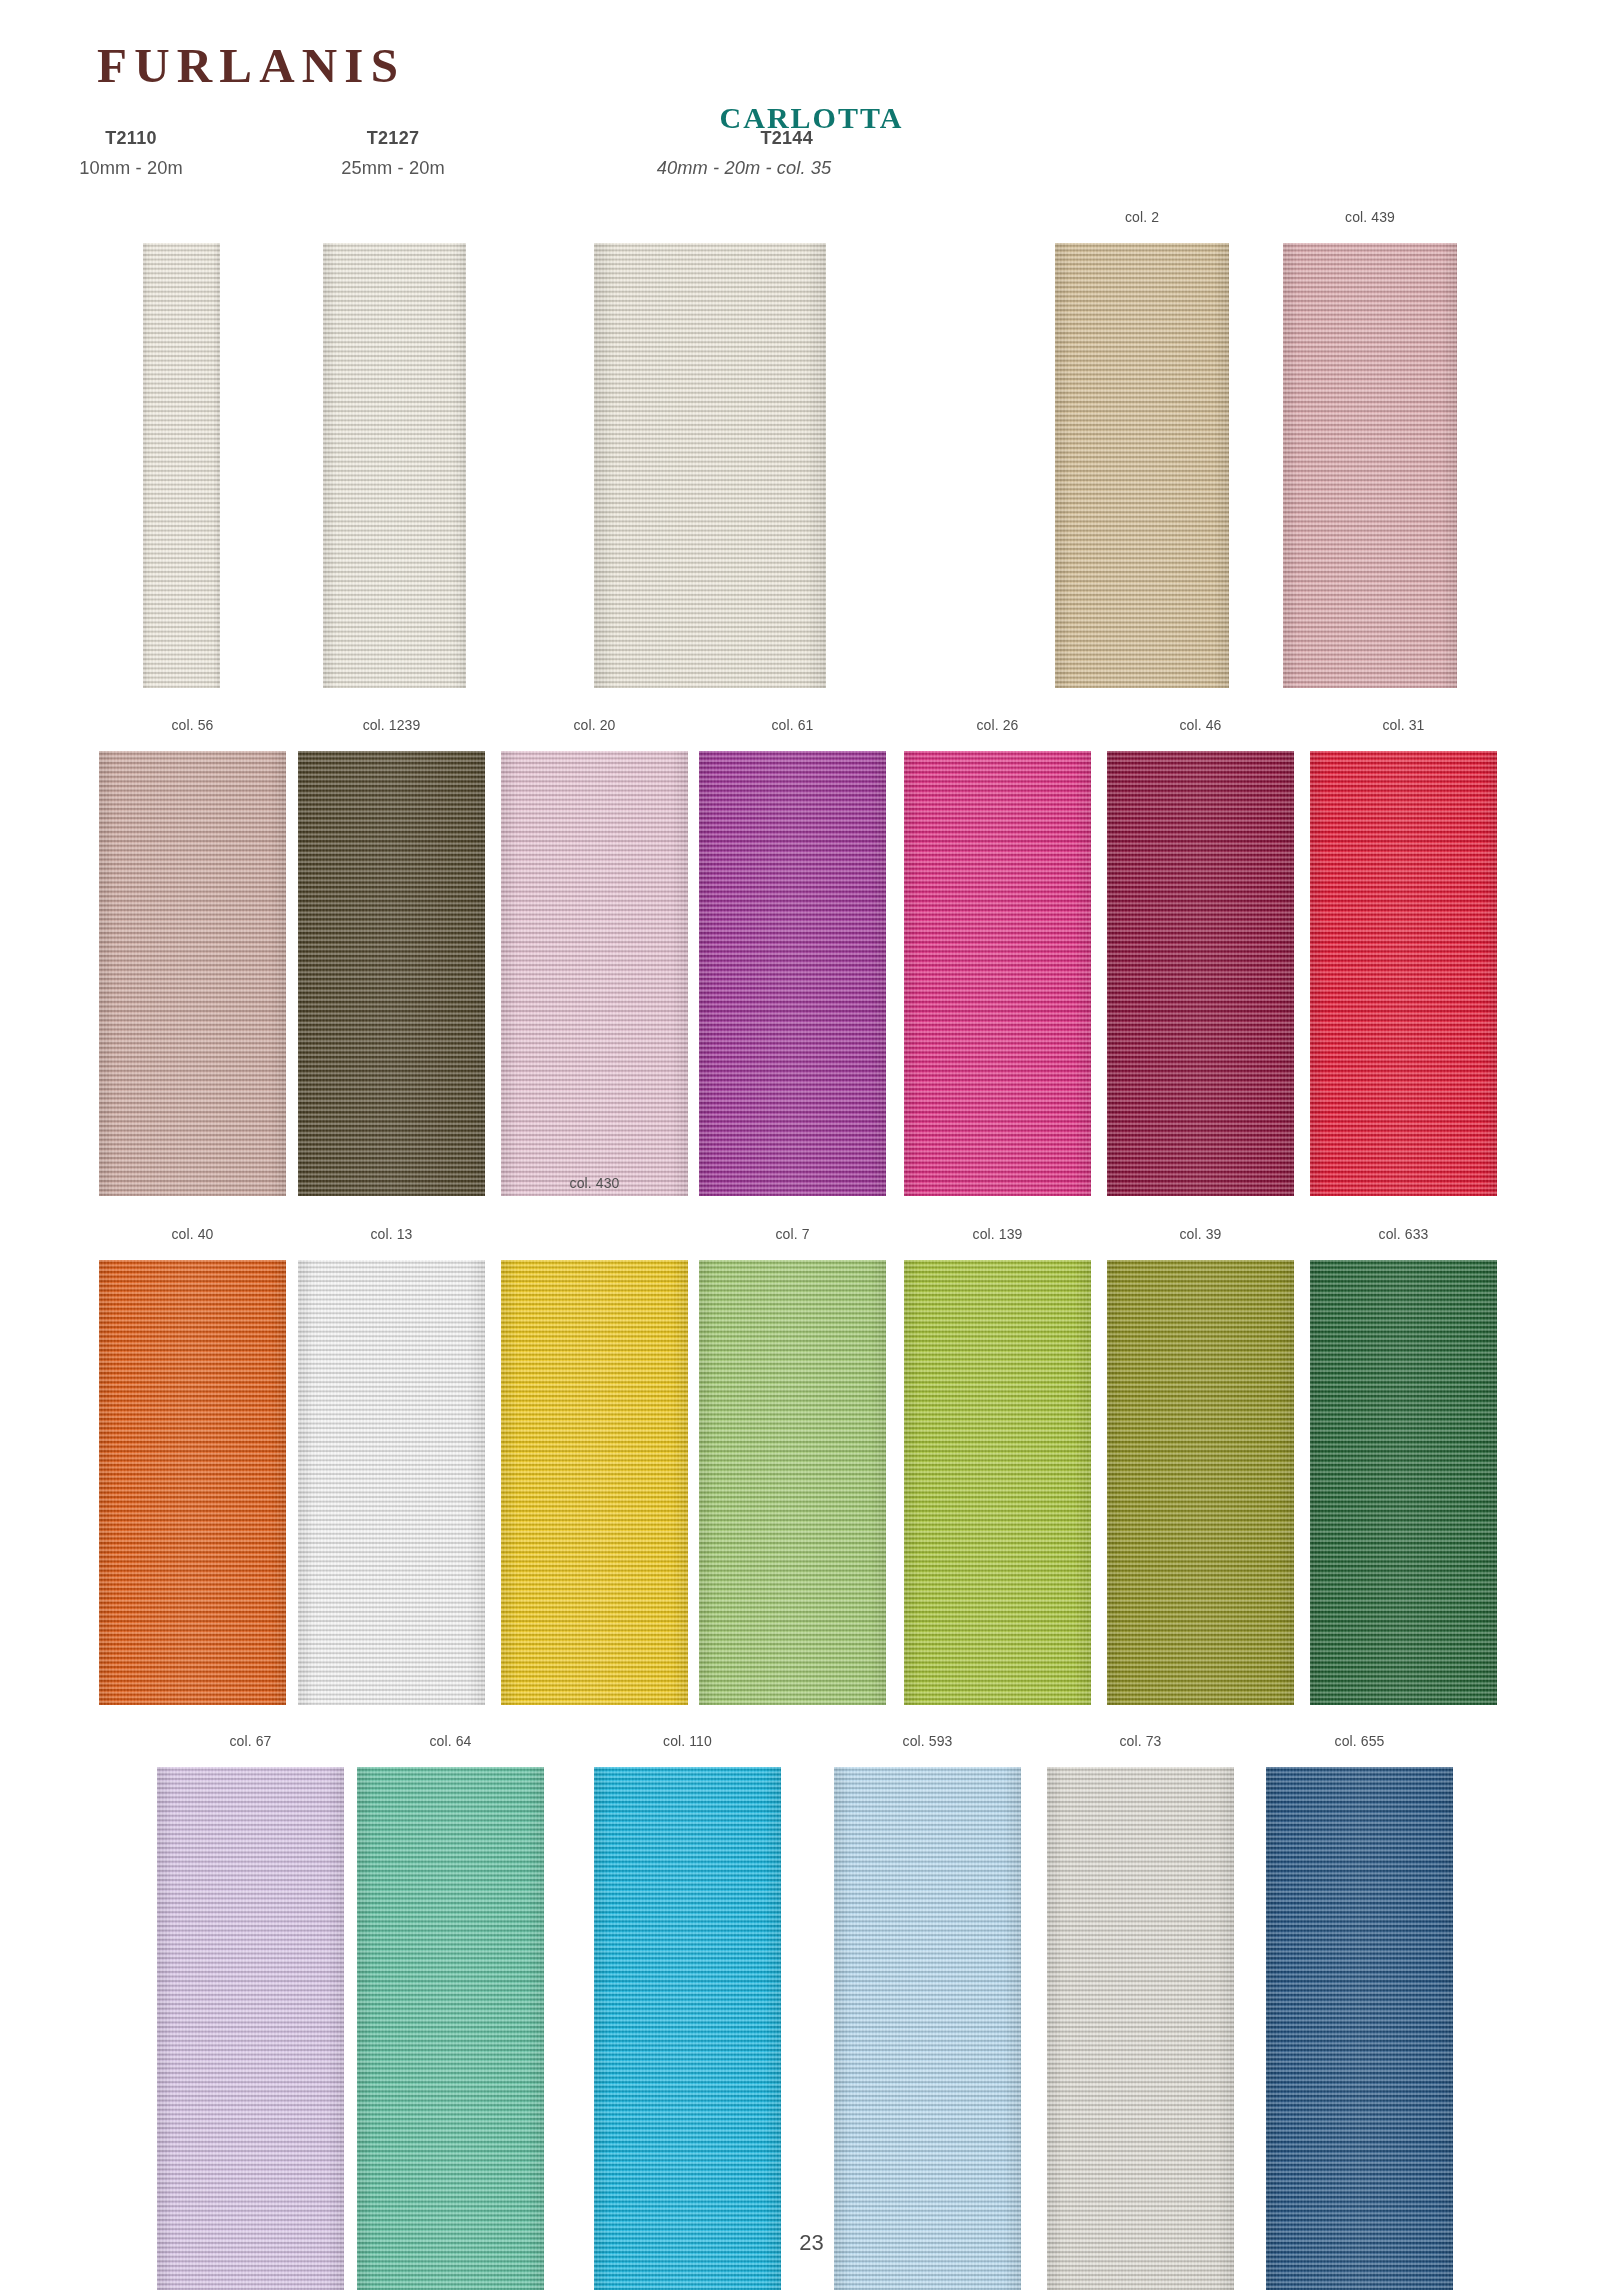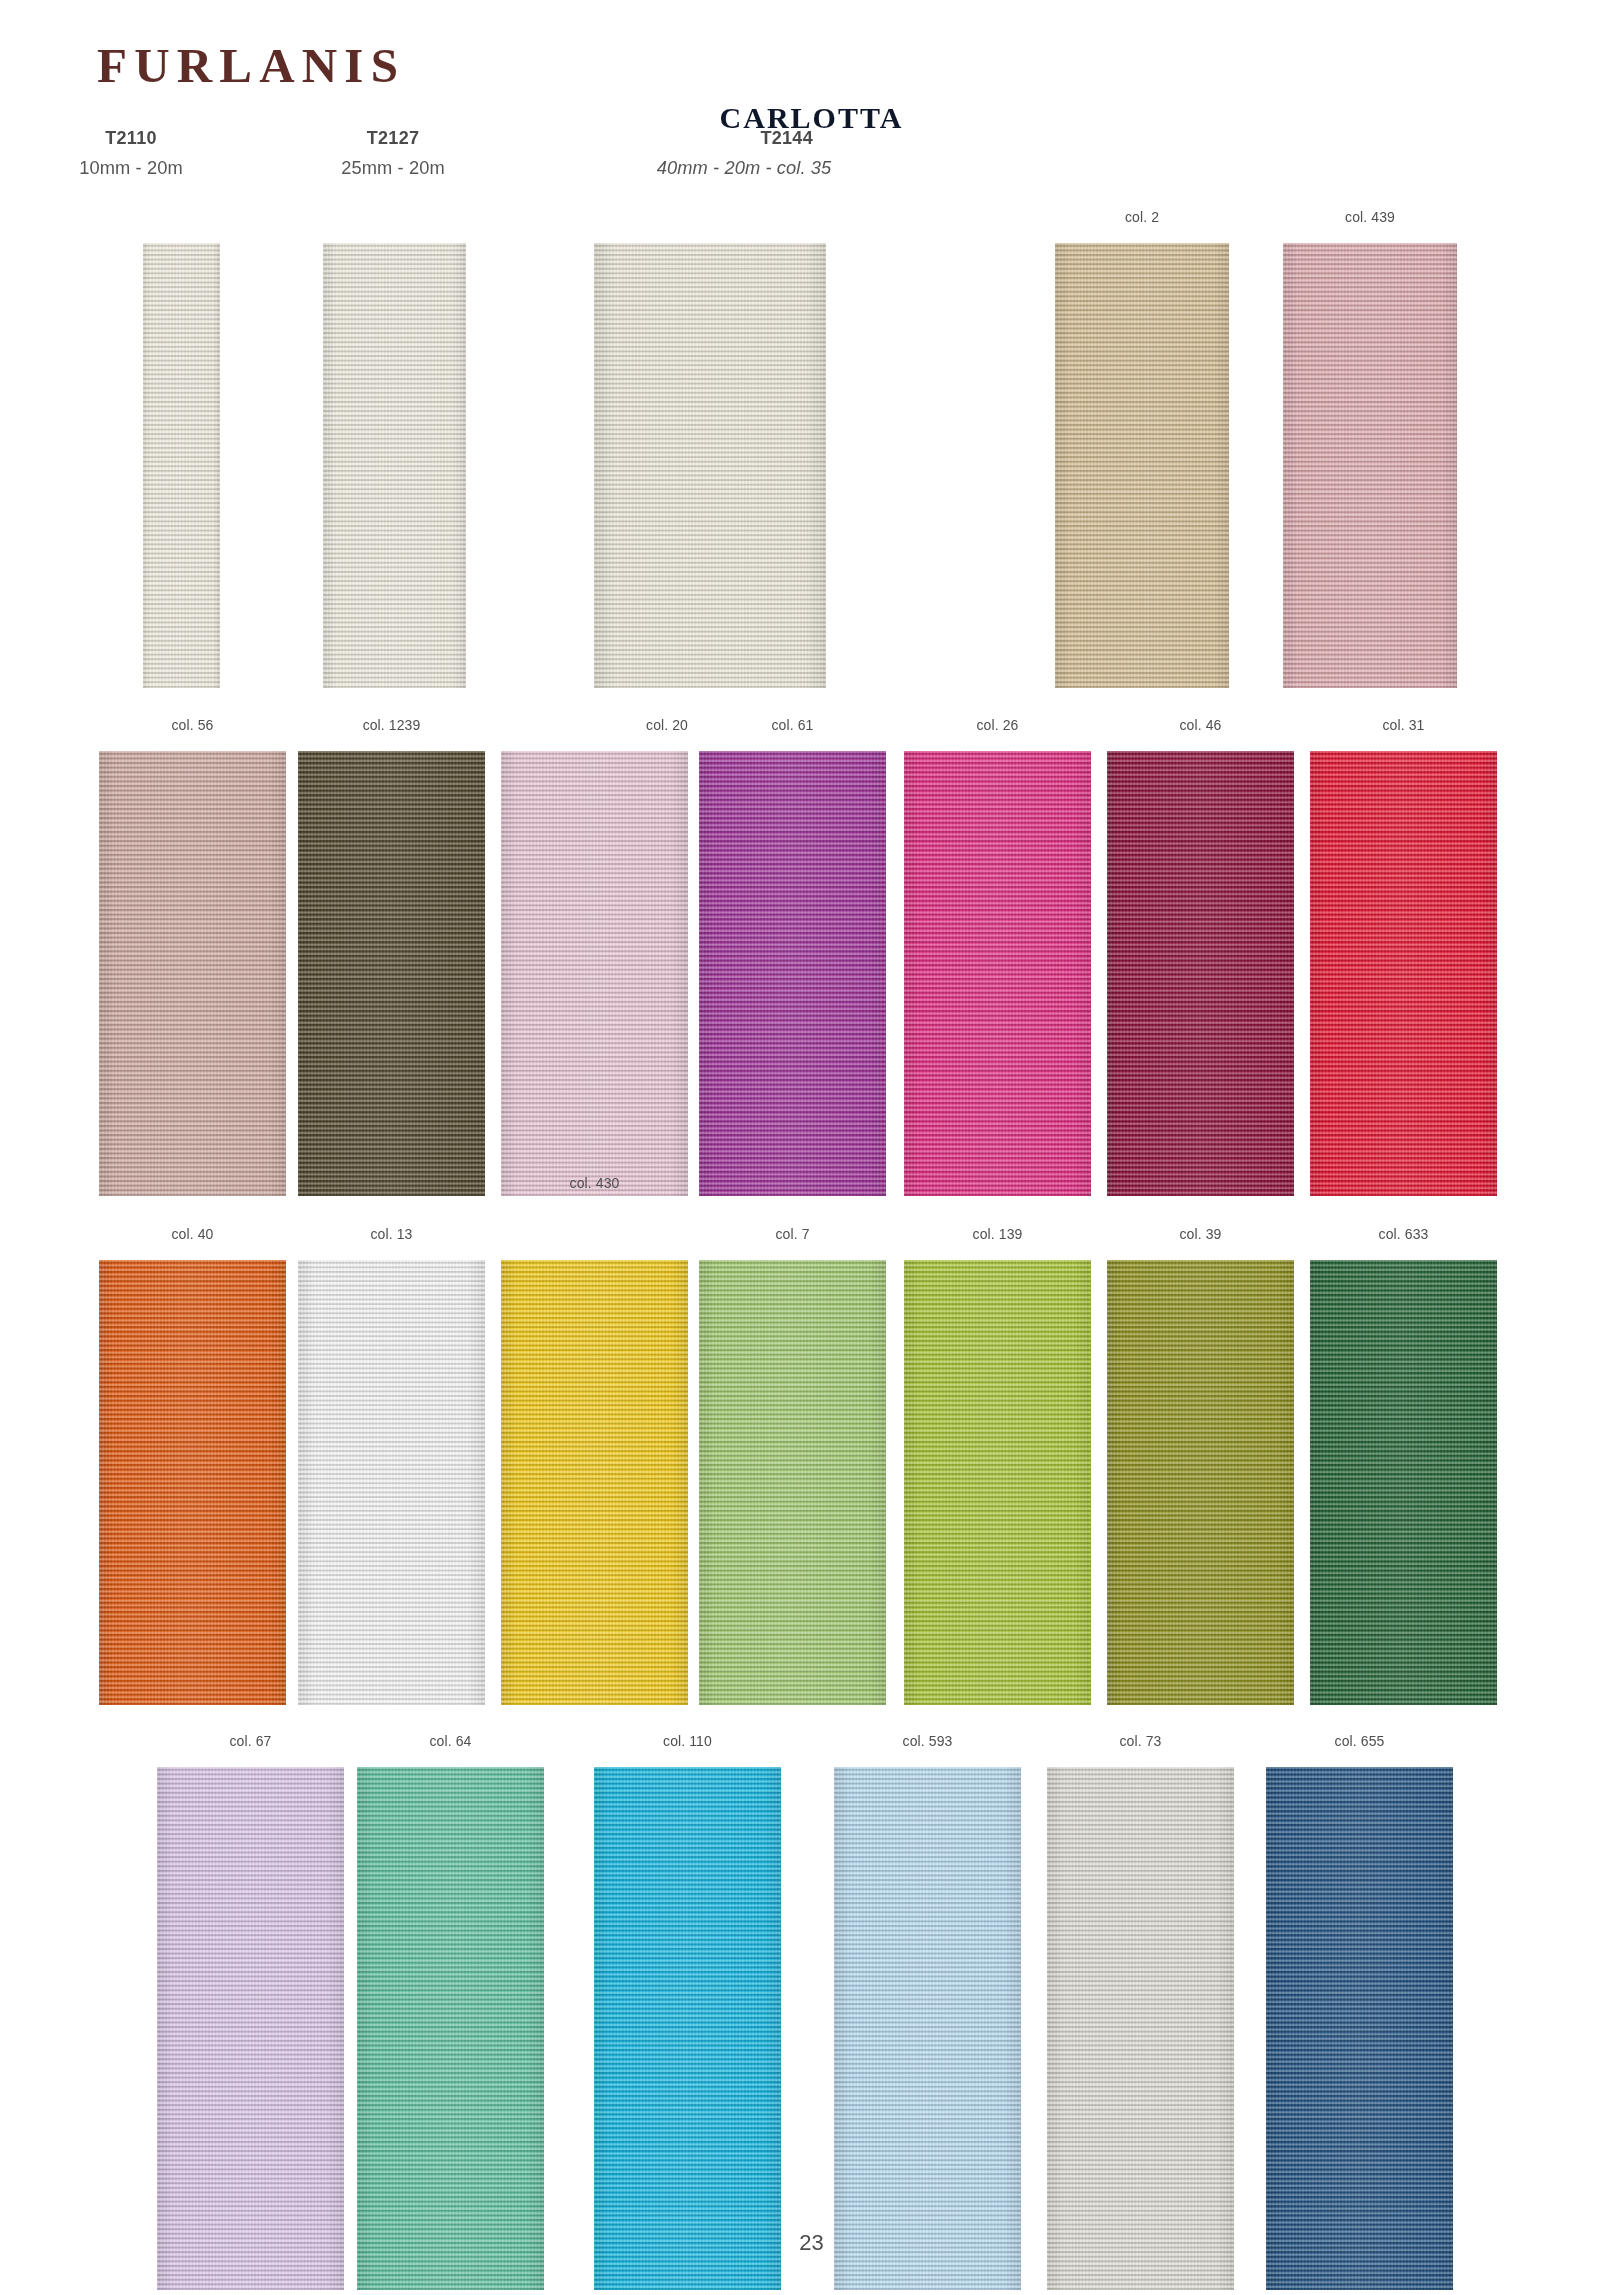--- a/index.html
+++ b/index.html
@@ -31,21 +31,21 @@
   .collection-title {
     position: absolute;
     left: 0;
     right: 0;
     top: 101px;
     text-align: center;
     font-family: "Liberation Serif", serif;
     font-size: 30px;
     font-weight: 700;
     letter-spacing: 2px;
-    color: #0f172a;
+    color: #0f766e;
   }
 
   
   .code-title {
     position: absolute;
     text-align: center;
     font-size: 18px;
     font-weight: 700;
     color: #4b4b4b;
     letter-spacing: 0.3px;
@@ -104,21 +104,21 @@
     <div class="swatch" style="left: 323px; top: 243px; width: 143px; height: 445px; background-image: repeating-linear-gradient(rgba(255, 255, 255, 0.3) 0px, rgba(255, 255, 255, 0.3) 1.3px, rgba(0, 0, 0, 0.14) 2px, rgba(0, 0, 0, 0.14) 3.3px, rgba(255, 255, 255, 0.1) 3.9px, rgba(255, 255, 255, 0.1) 4.6px), repeating-linear-gradient(to right, rgba(255, 255, 255, 0.1) 0px, rgba(255, 255, 255, 0.1) 1.3px, rgba(0, 0, 0, 0.05) 2px, rgba(0, 0, 0, 0.05) 3.3px), linear-gradient(to right, rgba(0, 0, 0, 0.1) 0px, rgba(0, 0, 0, 0) 9%, rgba(255, 255, 255, 0.05) 50%, rgba(0, 0, 0, 0) 91%, rgba(0, 0, 0, 0.1) 100%); background-color: rgb(238, 234, 222);"></div>
     <div class="swatch" style="left: 594px; top: 243px; width: 232px; height: 445px; background-image: repeating-linear-gradient(rgba(255, 255, 255, 0.3) 0px, rgba(255, 255, 255, 0.3) 1.3px, rgba(0, 0, 0, 0.14) 2px, rgba(0, 0, 0, 0.14) 3.3px, rgba(255, 255, 255, 0.1) 3.9px, rgba(255, 255, 255, 0.1) 4.6px), repeating-linear-gradient(to right, rgba(255, 255, 255, 0.1) 0px, rgba(255, 255, 255, 0.1) 1.3px, rgba(0, 0, 0, 0.05) 2px, rgba(0, 0, 0, 0.05) 3.3px), linear-gradient(to right, rgba(0, 0, 0, 0.1) 0px, rgba(0, 0, 0, 0) 9%, rgba(255, 255, 255, 0.05) 50%, rgba(0, 0, 0, 0) 91%, rgba(0, 0, 0, 0.1) 100%); background-color: rgb(236, 231, 217);"></div>
     <div class="col-label" style="left: 1055px; width: 174px; top: 209px;">col. 2</div>
     <div class="swatch" style="left: 1055px; top: 243px; width: 174px; height: 445px; background-image: repeating-linear-gradient(rgba(255, 255, 255, 0.3) 0px, rgba(255, 255, 255, 0.3) 1.3px, rgba(0, 0, 0, 0.14) 2px, rgba(0, 0, 0, 0.14) 3.3px, rgba(255, 255, 255, 0.1) 3.9px, rgba(255, 255, 255, 0.1) 4.6px), repeating-linear-gradient(to right, rgba(255, 255, 255, 0.1) 0px, rgba(255, 255, 255, 0.1) 1.3px, rgba(0, 0, 0, 0.05) 2px, rgba(0, 0, 0, 0.05) 3.3px), linear-gradient(to right, rgba(0, 0, 0, 0.1) 0px, rgba(0, 0, 0, 0) 9%, rgba(255, 255, 255, 0.05) 50%, rgba(0, 0, 0, 0) 91%, rgba(0, 0, 0, 0.1) 100%); background-color: rgb(212, 189, 147);"></div>
     <div class="col-label" style="left: 1283px; width: 174px; top: 209px;">col. 439</div>
     <div class="swatch" style="left: 1283px; top: 243px; width: 174px; height: 445px; background-image: repeating-linear-gradient(rgba(255, 255, 255, 0.3) 0px, rgba(255, 255, 255, 0.3) 1.3px, rgba(0, 0, 0, 0.14) 2px, rgba(0, 0, 0, 0.14) 3.3px, rgba(255, 255, 255, 0.1) 3.9px, rgba(255, 255, 255, 0.1) 4.6px), repeating-linear-gradient(to right, rgba(255, 255, 255, 0.1) 0px, rgba(255, 255, 255, 0.1) 1.3px, rgba(0, 0, 0, 0.05) 2px, rgba(0, 0, 0, 0.05) 3.3px), linear-gradient(to right, rgba(0, 0, 0, 0.1) 0px, rgba(0, 0, 0, 0) 9%, rgba(255, 255, 255, 0.05) 50%, rgba(0, 0, 0, 0) 91%, rgba(0, 0, 0, 0.1) 100%); background-color: rgb(221, 169, 173);"></div>
     <div class="col-label" style="left: 99px; width: 187px; top: 717px;">col. 56</div>
     <div class="swatch" style="left: 99px; top: 751px; width: 187px; height: 445px; background-image: repeating-linear-gradient(rgba(255, 255, 255, 0.3) 0px, rgba(255, 255, 255, 0.3) 1.3px, rgba(0, 0, 0, 0.14) 2px, rgba(0, 0, 0, 0.14) 3.3px, rgba(255, 255, 255, 0.1) 3.9px, rgba(255, 255, 255, 0.1) 4.6px), repeating-linear-gradient(to right, rgba(255, 255, 255, 0.1) 0px, rgba(255, 255, 255, 0.1) 1.3px, rgba(0, 0, 0, 0.05) 2px, rgba(0, 0, 0, 0.05) 3.3px), linear-gradient(to right, rgba(0, 0, 0, 0.1) 0px, rgba(0, 0, 0, 0) 9%, rgba(255, 255, 255, 0.05) 50%, rgba(0, 0, 0, 0) 91%, rgba(0, 0, 0, 0.1) 100%); background-color: rgb(205, 168, 159);"></div>
     <div class="col-label" style="left: 298px; width: 187px; top: 717px;">col. 1239</div>
     <div class="swatch" style="left: 298px; top: 751px; width: 187px; height: 445px; background-image: repeating-linear-gradient(rgba(255, 255, 255, 0.3) 0px, rgba(255, 255, 255, 0.3) 1.3px, rgba(0, 0, 0, 0.14) 2px, rgba(0, 0, 0, 0.14) 3.3px, rgba(255, 255, 255, 0.1) 3.9px, rgba(255, 255, 255, 0.1) 4.6px), repeating-linear-gradient(to right, rgba(255, 255, 255, 0.1) 0px, rgba(255, 255, 255, 0.1) 1.3px, rgba(0, 0, 0, 0.05) 2px, rgba(0, 0, 0, 0.05) 3.3px), linear-gradient(to right, rgba(0, 0, 0, 0.1) 0px, rgba(0, 0, 0, 0) 9%, rgba(255, 255, 255, 0.05) 50%, rgba(0, 0, 0, 0) 91%, rgba(0, 0, 0, 0.1) 100%); background-color: rgb(77, 66, 38);"></div>
-    <div class="col-label" style="left: 501px; width: 187px; top: 717px; text-align: right;">col. 20</div>
+    <div class="col-label" style="left: 501px; width: 187px; top: 717px;">col. 20</div>
     <div class="swatch" style="left: 501px; top: 751px; width: 187px; height: 445px; background-image: repeating-linear-gradient(rgba(255, 255, 255, 0.3) 0px, rgba(255, 255, 255, 0.3) 1.3px, rgba(0, 0, 0, 0.14) 2px, rgba(0, 0, 0, 0.14) 3.3px, rgba(255, 255, 255, 0.1) 3.9px, rgba(255, 255, 255, 0.1) 4.6px), repeating-linear-gradient(to right, rgba(255, 255, 255, 0.1) 0px, rgba(255, 255, 255, 0.1) 1.3px, rgba(0, 0, 0, 0.05) 2px, rgba(0, 0, 0, 0.05) 3.3px), linear-gradient(to right, rgba(0, 0, 0, 0.1) 0px, rgba(0, 0, 0, 0) 9%, rgba(255, 255, 255, 0.05) 50%, rgba(0, 0, 0, 0) 91%, rgba(0, 0, 0, 0.1) 100%); background-color: rgb(233, 197, 213);"></div>
     <div class="col-label" style="left: 699px; width: 187px; top: 717px;">col. 61</div>
     <div class="swatch" style="left: 699px; top: 751px; width: 187px; height: 445px; background-image: repeating-linear-gradient(rgba(255, 255, 255, 0.3) 0px, rgba(255, 255, 255, 0.3) 1.3px, rgba(0, 0, 0, 0.14) 2px, rgba(0, 0, 0, 0.14) 3.3px, rgba(255, 255, 255, 0.1) 3.9px, rgba(255, 255, 255, 0.1) 4.6px), repeating-linear-gradient(to right, rgba(255, 255, 255, 0.1) 0px, rgba(255, 255, 255, 0.1) 1.3px, rgba(0, 0, 0, 0.05) 2px, rgba(0, 0, 0, 0.05) 3.3px), linear-gradient(to right, rgba(0, 0, 0, 0.1) 0px, rgba(0, 0, 0, 0) 9%, rgba(255, 255, 255, 0.05) 50%, rgba(0, 0, 0, 0) 91%, rgba(0, 0, 0, 0.1) 100%); background-color: rgb(157, 46, 150);"></div>
     <div class="col-label" style="left: 904px; width: 187px; top: 717px;">col. 26</div>
     <div class="swatch" style="left: 904px; top: 751px; width: 187px; height: 445px; background-image: repeating-linear-gradient(rgba(255, 255, 255, 0.3) 0px, rgba(255, 255, 255, 0.3) 1.3px, rgba(0, 0, 0, 0.14) 2px, rgba(0, 0, 0, 0.14) 3.3px, rgba(255, 255, 255, 0.1) 3.9px, rgba(255, 255, 255, 0.1) 4.6px), repeating-linear-gradient(to right, rgba(255, 255, 255, 0.1) 0px, rgba(255, 255, 255, 0.1) 1.3px, rgba(0, 0, 0, 0.05) 2px, rgba(0, 0, 0, 0.05) 3.3px), linear-gradient(to right, rgba(0, 0, 0, 0.1) 0px, rgba(0, 0, 0, 0) 9%, rgba(255, 255, 255, 0.05) 50%, rgba(0, 0, 0, 0) 91%, rgba(0, 0, 0, 0.1) 100%); background-color: rgb(224, 39, 127);"></div>
     <div class="col-label" style="left: 1107px; width: 187px; top: 717px;">col. 46</div>
     <div class="swatch" style="left: 1107px; top: 751px; width: 187px; height: 445px; background-image: repeating-linear-gradient(rgba(255, 255, 255, 0.3) 0px, rgba(255, 255, 255, 0.3) 1.3px, rgba(0, 0, 0, 0.14) 2px, rgba(0, 0, 0, 0.14) 3.3px, rgba(255, 255, 255, 0.1) 3.9px, rgba(255, 255, 255, 0.1) 4.6px), repeating-linear-gradient(to right, rgba(255, 255, 255, 0.1) 0px, rgba(255, 255, 255, 0.1) 1.3px, rgba(0, 0, 0, 0.05) 2px, rgba(0, 0, 0, 0.05) 3.3px), linear-gradient(to right, rgba(0, 0, 0, 0.1) 0px, rgba(0, 0, 0, 0) 9%, rgba(255, 255, 255, 0.05) 50%, rgba(0, 0, 0, 0) 91%, rgba(0, 0, 0, 0.1) 100%); background-color: rgb(140, 12, 56);"></div>
     <div class="col-label" style="left: 1310px; width: 187px; top: 717px;">col. 31</div>
     <div class="swatch" style="left: 1310px; top: 751px; width: 187px; height: 445px; background-image: repeating-linear-gradient(rgba(255, 255, 255, 0.3) 0px, rgba(255, 255, 255, 0.3) 1.3px, rgba(0, 0, 0, 0.14) 2px, rgba(0, 0, 0, 0.14) 3.3px, rgba(255, 255, 255, 0.1) 3.9px, rgba(255, 255, 255, 0.1) 4.6px), repeating-linear-gradient(to right, rgba(255, 255, 255, 0.1) 0px, rgba(255, 255, 255, 0.1) 1.3px, rgba(0, 0, 0, 0.05) 2px, rgba(0, 0, 0, 0.05) 3.3px), linear-gradient(to right, rgba(0, 0, 0, 0.1) 0px, rgba(0, 0, 0, 0) 9%, rgba(255, 255, 255, 0.05) 50%, rgba(0, 0, 0, 0) 91%, rgba(0, 0, 0, 0.1) 100%); background-color: rgb(229, 16, 46);"></div>
     <div class="col-label" style="left: 99px; width: 187px; top: 1226px;">col. 40</div>

